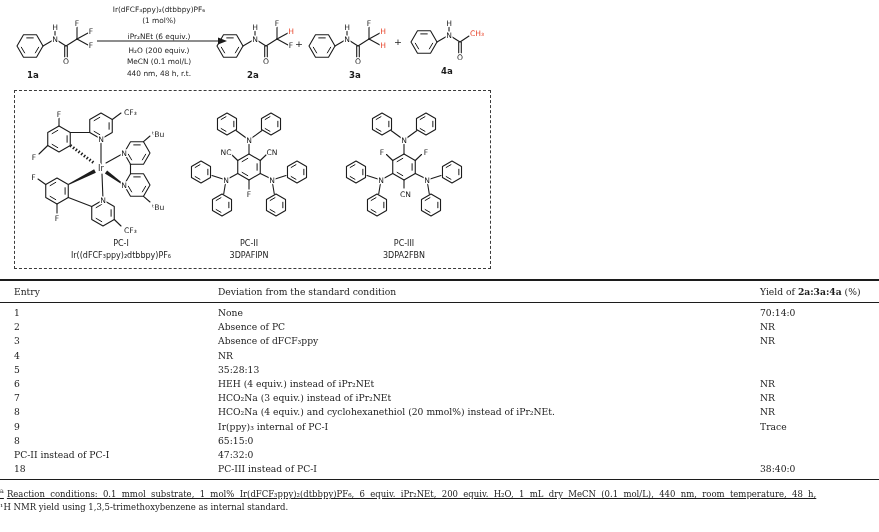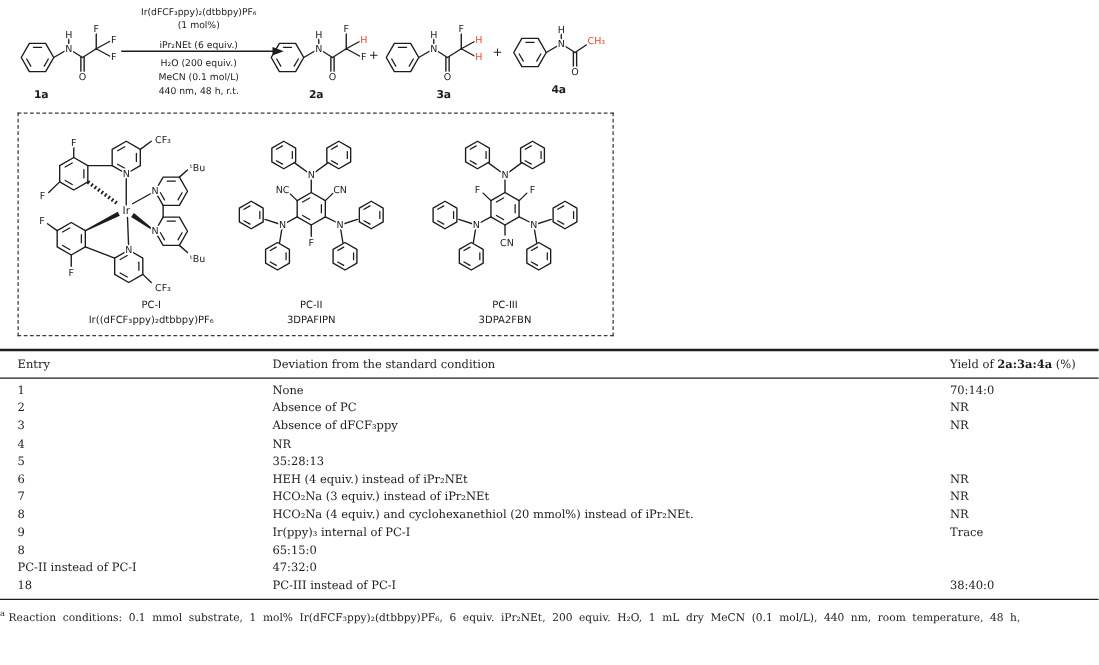--- a/index.html
+++ b/index.html
@@ -19,21 +19,21 @@
   .pcbox { position:absolute; left:14px; top:90px; width:477px; height:179px;
            border:1px dashed #3a3a3a; }
 
   .tablewrap { position:absolute; left:0; top:279px; width:879px; font-size:9.2px; }
   .thead, .trow { display:grid; grid-template-columns:204px 542px auto; padding-left:14px; }
   .thead { border-top:2px solid #1c1c1c; border-bottom:1.4px solid #1c1c1c;
            padding-top:5px; padding-bottom:5px; }
   .rows { border-bottom:1.4px solid #1c1c1c; padding:3px 0 3px 0; }
   .trow { height:14.2px; line-height:14.2px; }
   .footnote { padding-top:5px; font-size:8.5px; line-height:13px; }
-  .fn1 { word-spacing:2.6px; }
+  .fn1 { word-spacing:2.6px;text-decoration:underline; }
   sup { font-size:6.5px; margin-right:3px; }
 </style>
 </head>
 <body>
 
 <svg class="scheme-svg" width="879" height="88">
   <g id="mol-1a">
       <polygon points="43,46 36.5,57.2583302491977 23.500000000000004,57.258330249197705 17,46 23.499999999999993,34.7416697508023 36.5,34.7416697508023" fill="none" stroke="#1c1c1c" stroke-width="1.1" stroke-linejoin="round"></polygon>
       <line x1="38.658" y1="47.21589966691335" x2="35.382" y2="52.89009811250899" stroke="#1c1c1c" stroke-width="1" stroke-linecap="round"></line>
       <line x1="24.618000000000002" y1="52.890098112508994" x2="21.342000000000002" y2="47.21589966691335" stroke="#1c1c1c" stroke-width="1" stroke-linecap="round"></line>
@@ -357,14 +357,15 @@
         <div>47:32:0</div>
       </div>
       <div class="trow">
         <div>18</div>
         <div>PC-III instead of PC-I</div>
         <div>38:40:0</div>
       </div>
     </div>
   <div class="footnote">
     <div class="fn1"><sup>a</sup><span>Reaction conditions: 0.1 mmol substrate, 1 mol% Ir(dFCF₃ppy)₂(dtbbpy)PF₆, 6 equiv. iPr₂NEt, 200 equiv. H₂O, 1 mL dry MeCN (0.1 mol/L), 440 nm, room temperature, 48 h,</span></div>
+    <div>¹H NMR yield using 1,3,5-trimethoxybenzene as internal standard.</div>
   </div>
 </div>
 
 </body></html>

